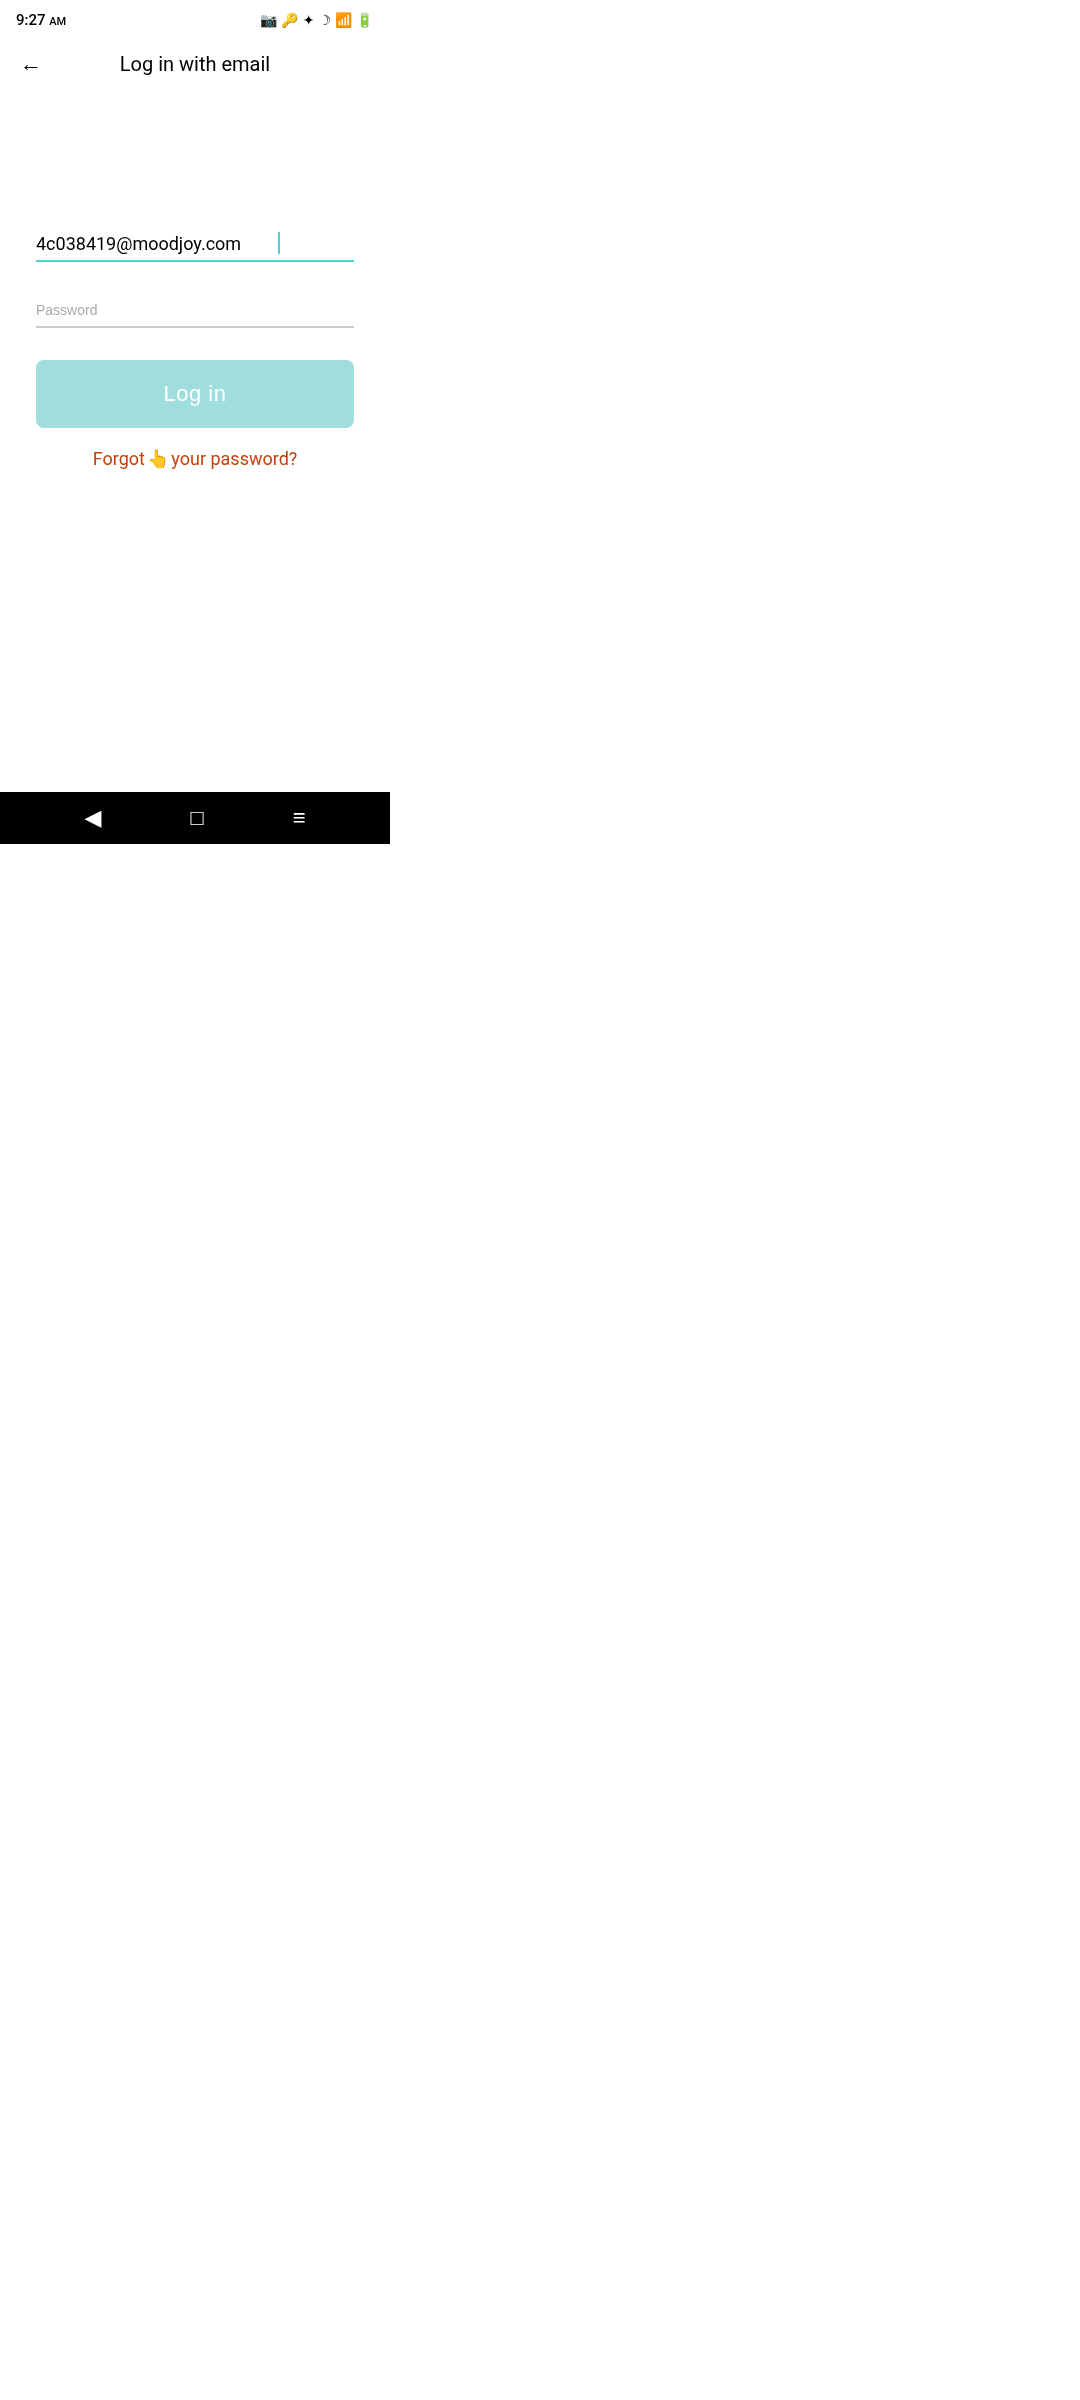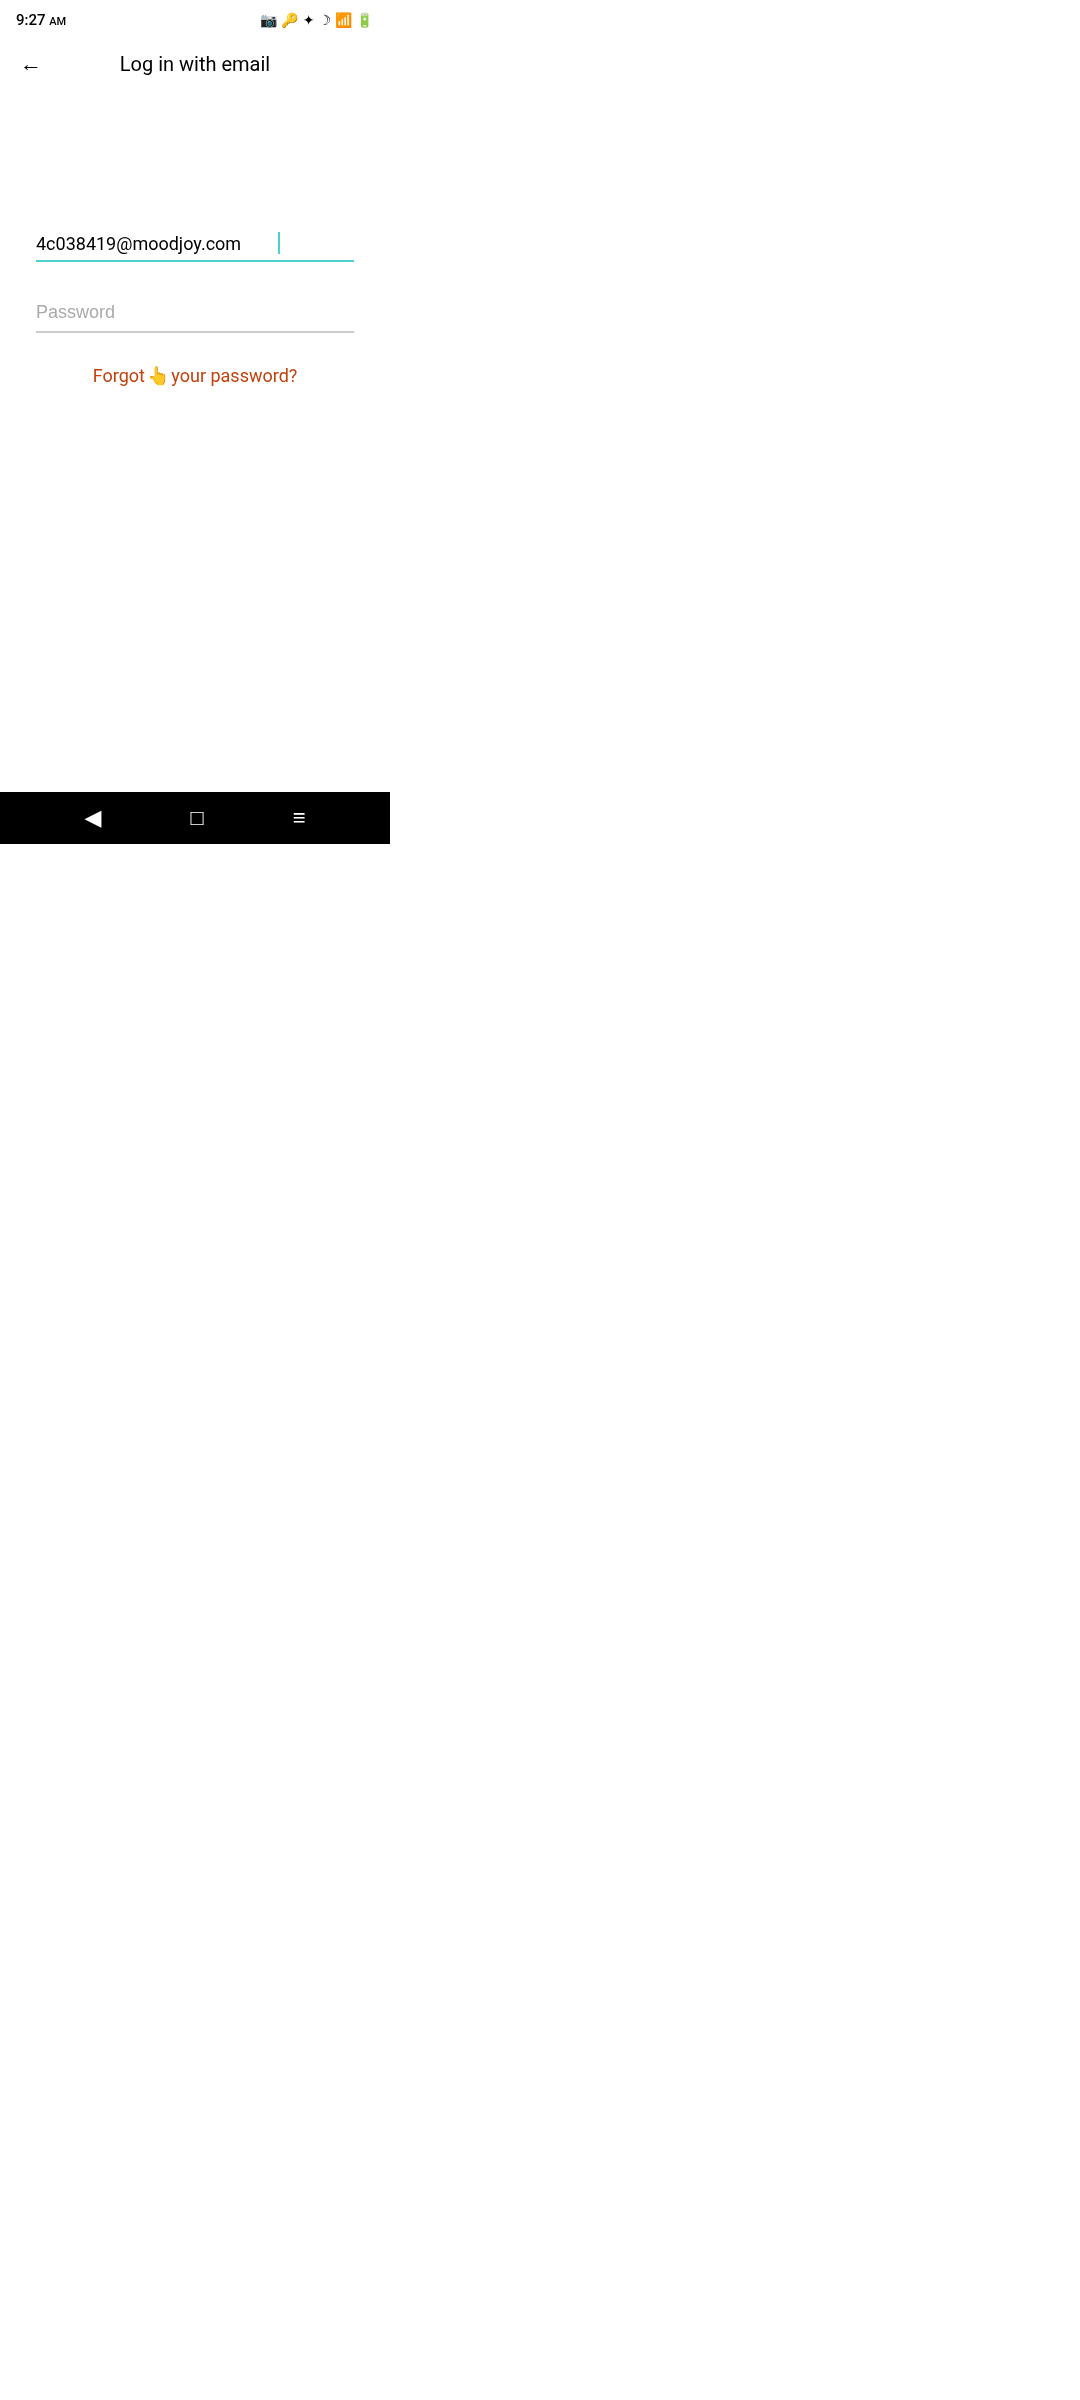--- a/index.html
+++ b/index.html
@@ -84,21 +84,21 @@
     .input-group {
       margin-bottom: 32px;
       position: relative;
     }
 
     .input-field {
       width: 100%;
       border: none;
       border-bottom: 2px solid #ccc;
       outline: none;
-      font-size: 18px;
+      font-size: 14px;
       color: #1d4ed8;
       padding: 8px 0;
       background: transparent;
     }
 
     .input-field::placeholder {
       color: #aaa;
     }
 
     .cursor-indicator {
@@ -205,20 +205,21 @@
         <span class="cursor-indicator"></span>
     </div>
   </div>
 
   
   <div class="input-group">
     <input type="password" class="input-field" value="" placeholder="Password" style="">
   </div>
 
   
+  <button class="login-button">Log in</button>
 
   
   <div class="forgot-password">
     <a href="#">
       <span>Forgot</span><span class="cursor-hand">👆</span><span>your password?</span>
     </a>
   </div>
 
 </div>
 

